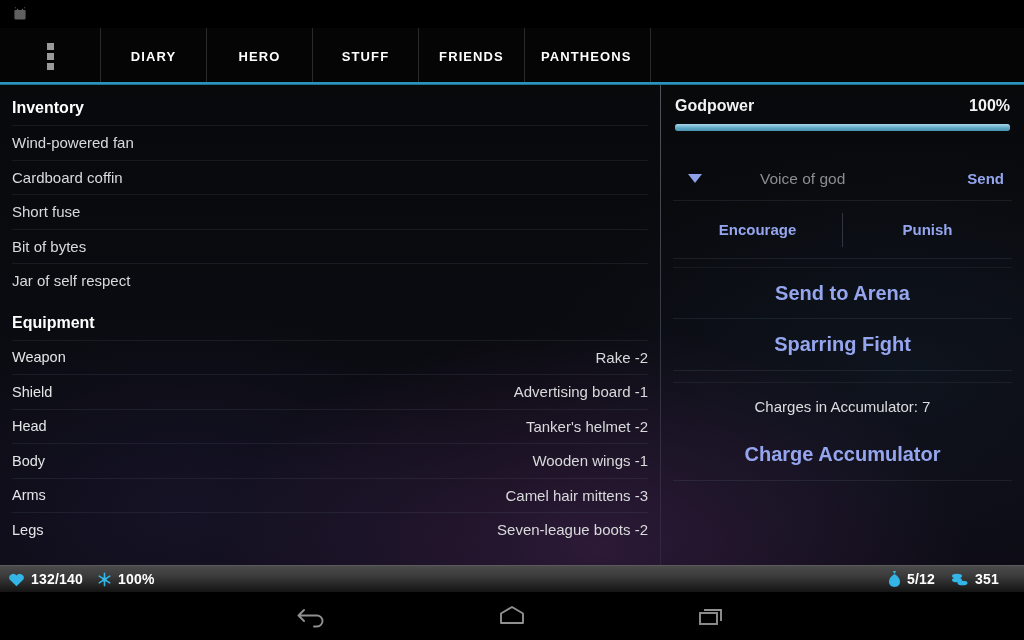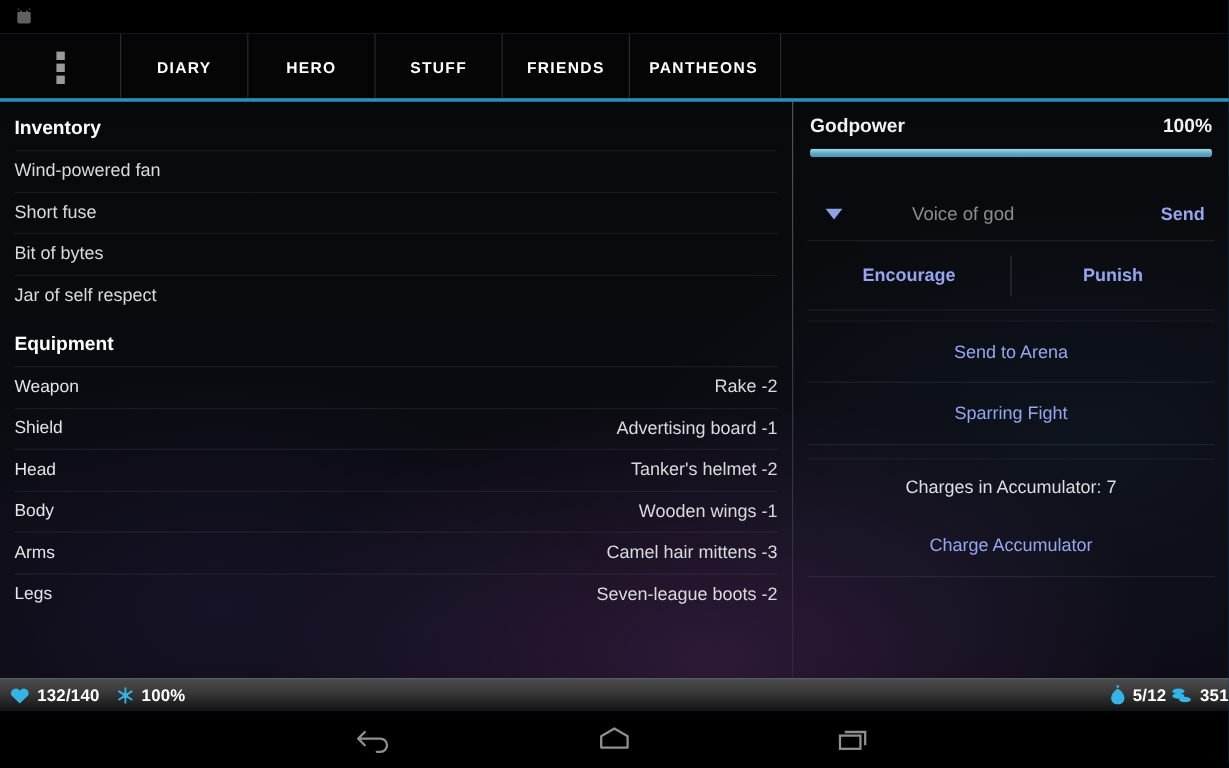--- a/index.html
+++ b/index.html
@@ -148,40 +148,40 @@
   .ep-row .half {
     flex:1; display:flex; align-items:center; justify-content:center;
     color:#95a6ef; font-size:15px; font-weight:bold;
   }
   .ep-row .sep {
     width:1px; height:34px; background:rgba(130,145,165,.30);
   }
 
   .act {
     height:52px; display:flex; align-items:center; justify-content:center;
-    color:#95a6ef; font-size:15px; font-weight:normal;
+    color:#95a6ef; font-size:20px; font-weight:bold;
     border-bottom:1px solid rgba(120,140,160,.14);
   }
   .act.first { margin-top:8px; border-top:1px solid rgba(120,140,160,.10); }
   .acc-info {
     height:46px; display:flex; align-items:center; justify-content:center;
     color:#dcdde0; font-size:15px;
   }
   .spacer-rule { height:12px; border-bottom:1px solid rgba(120,140,160,.12); }
 
   
   .gamebar {
     position:absolute; left:0; top:565px; width:1024px; height:27px;
     background:linear-gradient(180deg,#4b4b4b 0%, #3b3b3b 38%, #242424 75%, #141414 100%);
     border-top:1px solid #5a5a5a;
     display:flex; align-items:center;
   }
   .gamebar .grp { display:flex; align-items:center; gap:6px; }
   .gamebar .left-grp { margin-left:8px; gap:14px; }
-  .gamebar .right-grp { margin-left:auto; margin-right:0; gap:4px; }
+  .gamebar .right-grp { margin-left:auto; margin-right:25px; gap:16px; }
   .gamebar .txt {
     color:#fff; font-size:14px; font-weight:bold; letter-spacing:.2px;
   }
 
   
   .navbar {
     position:absolute; left:0; top:592px; width:1024px; height:48px;
     background:#000; display:flex; align-items:center; justify-content:center;
   }
   .navbar .slot {
@@ -252,20 +252,23 @@
   <div class="content">
 
     <div class="left">
 
       <div class="sect-head">Inventory</div>
 
       <div class="row inv">
         <span class="lbl">Wind-powered fan</span>
       </div>
       <div class="row inv">
+        <span class="lbl">Cardboard coffin</span>
+      </div>
+      <div class="row inv">
         <span class="lbl">Short fuse</span>
       </div>
       <div class="row inv">
         <span class="lbl">Bit of bytes</span>
       </div>
       <div class="row inv">
         <span class="lbl">Jar of self respect</span>
       </div>
 
       <div class="sect-head eq">Equipment</div>

